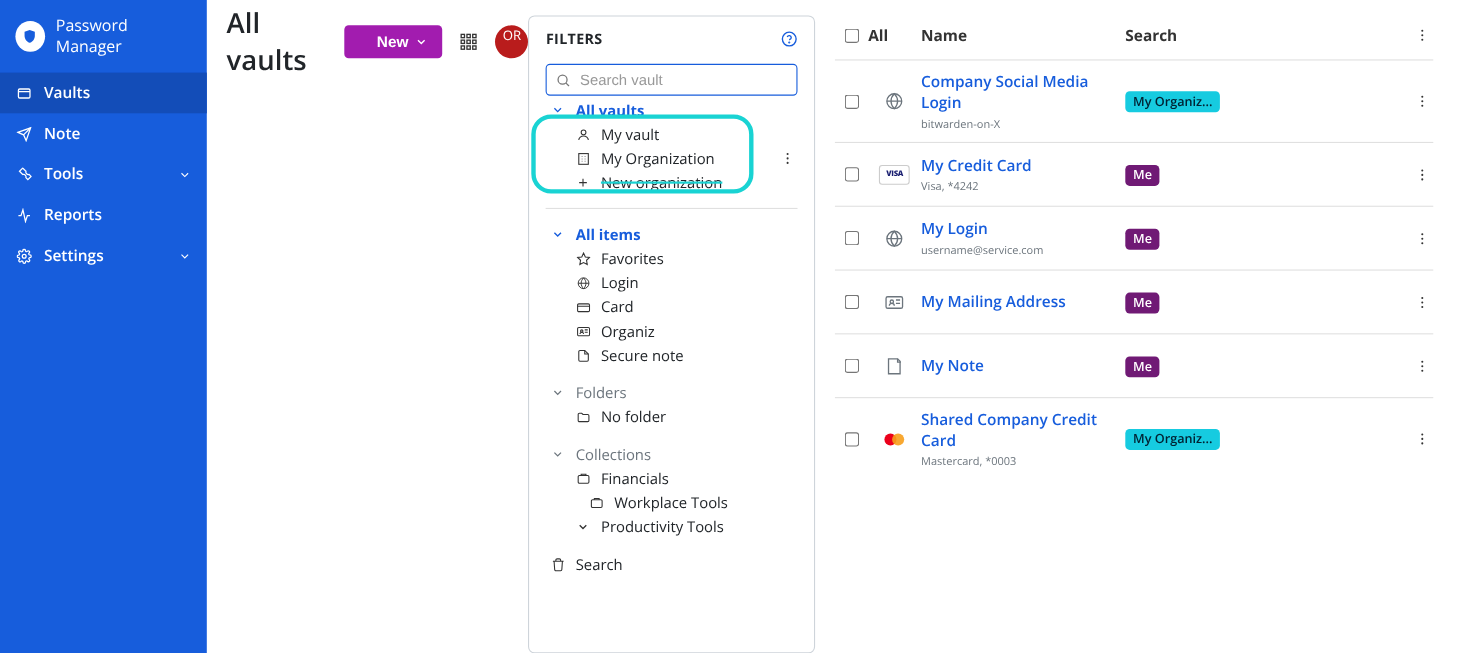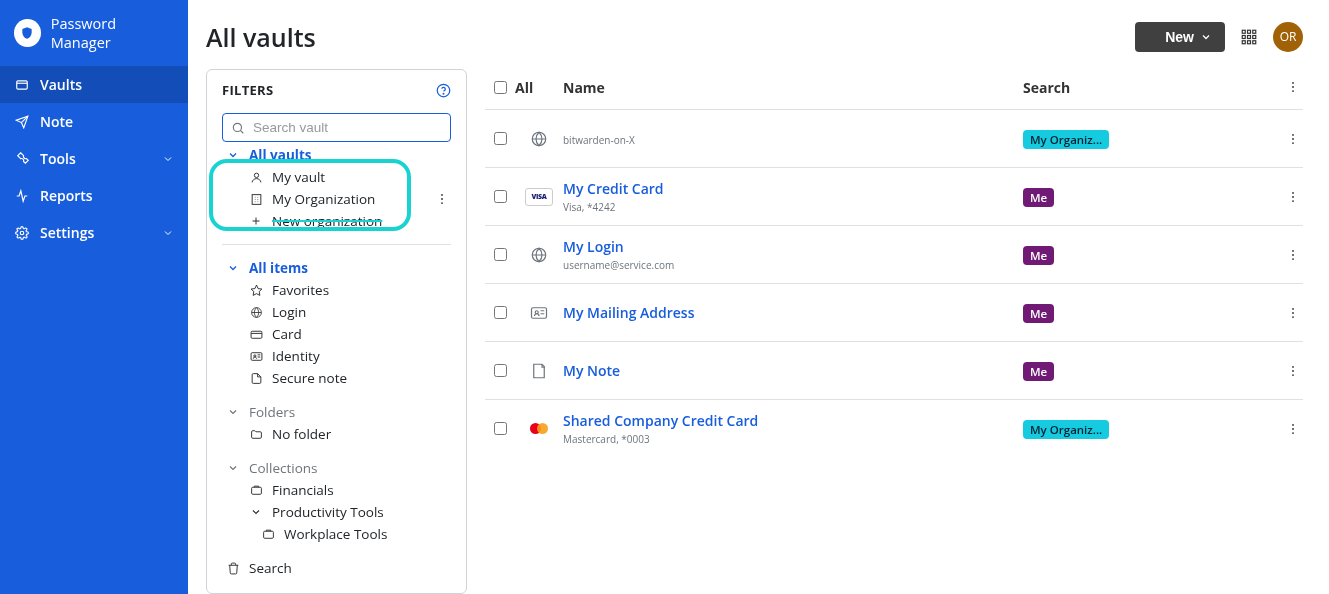--- a/index.html
+++ b/index.html
@@ -50,67 +50,67 @@
     font-weight: 600;
   }
   .nav-item.active { background: #134db8; }
   .nav-item .icon { width: 16px; display:flex; align-items:center; justify-content:center; }
   .nav-item .chev { margin-left: auto; }
 
   
   .main {
     flex: 1;
     display: flex;
-    flex-direction: column;
+    flex-direction: row;
     padding: 14px 26px 0 18px;
   }
   .header-row {
     display: flex;
     align-items: center;
     height: 48px;
     margin-bottom: 10px;
   }
   .page-title {
     font-size: 25px;
     font-weight: 600;
     color: #212529;
   }
   .header-actions {
     margin-left: auto;
     display: flex;
     align-items: center;
     gap: 14px;
   }
   .btn-new {
-    background: #404040;
+    background: #a21caf;
     color: #fff;
     border: none;
     border-radius: 4px;
     padding: 7px 13px 7px 30px;
     font-weight: 700;
     font-size: 14px;
     display: flex;
     align-items: center;
     gap: 6px;
     cursor: pointer;
   }
   .generator-btn {
     width: 20px; height: 20px;
     display: flex; align-items: center; justify-content: center;
     cursor: pointer;
     color: #175DDC;
   }
   .avatar {
     width: 30px; height: 30px;
     border-radius: 50%;
-    background: #a16207;
+    background: #b91c1c;
     color: #fff;
     font-size: 12px;
     font-weight: 400;
-    display: flex; align-items: center; justify-content: center;
+    display: flex; align-items: flex-start; justify-content: center;
     cursor: pointer;
   }
 
   .content-row {
     display: flex;
     gap: 18px;
   }
 
   
   .filter-panel {
@@ -474,21 +474,21 @@
             <span>Card</span>
           </div>
           <div class="f-row indent1">
             <span class="icon">
                 <svg width="13" height="13" viewBox="0 0 24 24" fill="none" stroke="#333" stroke-width="1.8">
                   <rect x="2" y="5" width="20" height="14" rx="2"></rect>
                   <circle cx="9" cy="11" r="2"></circle>
                   <path d="M6 16c0-1.7 1.3-3 3-3s3 1.3 3 3M14 9h5M14 13h5"></path>
                 </svg>
               </span>
-            <span>Identity</span>
+            <span>Organiz</span>
           </div>
           <div class="f-row indent1">
             <span class="icon">
                 <svg width="13" height="13" viewBox="0 0 24 24" fill="none" stroke="#333" stroke-width="1.8">
                   <path d="M14 3H6a2 2 0 00-2 2v14a2 2 0 002 2h12a2 2 0 002-2V9l-6-6z"></path>
                   <path d="M14 3v6h6"></path>
                 </svg>
               </span>
             <span>Secure note</span>
           </div>
@@ -524,36 +524,36 @@
           </div>
           <div class="f-row indent1">
             <span class="icon">
                 <svg width="13" height="13" viewBox="0 0 24 24" fill="none" stroke="#333" stroke-width="1.8">
                   <rect x="3" y="6" width="18" height="13" rx="2"></rect>
                   <path d="M8 6V4h8v2"></path>
                 </svg>
               </span>
             <span>Financials</span>
           </div>
+          <div class="f-row indent2">
+            <span class="icon">
+                <svg width="13" height="13" viewBox="0 0 24 24" fill="none" stroke="#333" stroke-width="1.8">
+                  <rect x="3" y="6" width="18" height="13" rx="2"></rect>
+                  <path d="M8 6V4h8v2"></path>
+                </svg>
+              </span>
+            <span>Workplace Tools</span>
+          </div>
           <div class="f-row indent1">
             <span class="icon">
                 <svg width="12" height="12" viewBox="0 0 24 24" fill="none" stroke="#333" stroke-width="2.3">
                   <path d="M6 9l6 6 6-6"></path>
                 </svg>
               </span>
             <span>Productivity Tools</span>
-          </div>
-          <div class="f-row indent2">
-            <span class="icon">
-                <svg width="13" height="13" viewBox="0 0 24 24" fill="none" stroke="#333" stroke-width="1.8">
-                  <rect x="3" y="6" width="18" height="13" rx="2"></rect>
-                  <path d="M8 6V4h8v2"></path>
-                </svg>
-              </span>
-            <span>Workplace Tools</span>
           </div>
         </div>
 
         <div class="f-section" style="margin-bottom:0">
           <div class="f-row">
             <span class="icon">
                 <svg width="13" height="13" viewBox="0 0 24 24" fill="none" stroke="#333" stroke-width="1.8">
                   <path d="M3 6h18M8 6V4a2 2 0 012-2h4a2 2 0 012 2v2M19 6l-1 14a2 2 0 01-2 2H8a2 2 0 01-2-2L5 6"></path>
                 </svg>
               </span>
@@ -585,20 +585,21 @@
       <div class="col-check">
               <input type="checkbox" style="">
             </div>
       <div class="item-icon">
               <svg width="18" height="18" viewBox="0 0 24 24" fill="none" stroke="#6c757d" stroke-width="1.6">
                 <circle cx="12" cy="12" r="9"></circle>
                 <path d="M3 12h18M12 3c2.5 2.5 4 5.5 4 9s-1.5 6.5-4 9c-2.5-2.5-4-5.5-4-9s1.5-6.5 4-9z"></path>
               </svg>
             </div>
       <div class="name-cell">
+        <a href="#">Company Social Media Login</a>
         <div class="sub">bitwarden-on-X</div>
       </div>
       <div class="col-owner">
         <span class="owner-badge org">My Organiz...</span>
       </div>
       <div class="col-opts dots-v">
         <svg width="14" height="14" viewBox="0 0 24 24" fill="#333">
                 <circle cx="12" cy="5" r="1.6"></circle>
                 <circle cx="12" cy="12" r="1.6"></circle>
                 <circle cx="12" cy="19" r="1.6"></circle>

